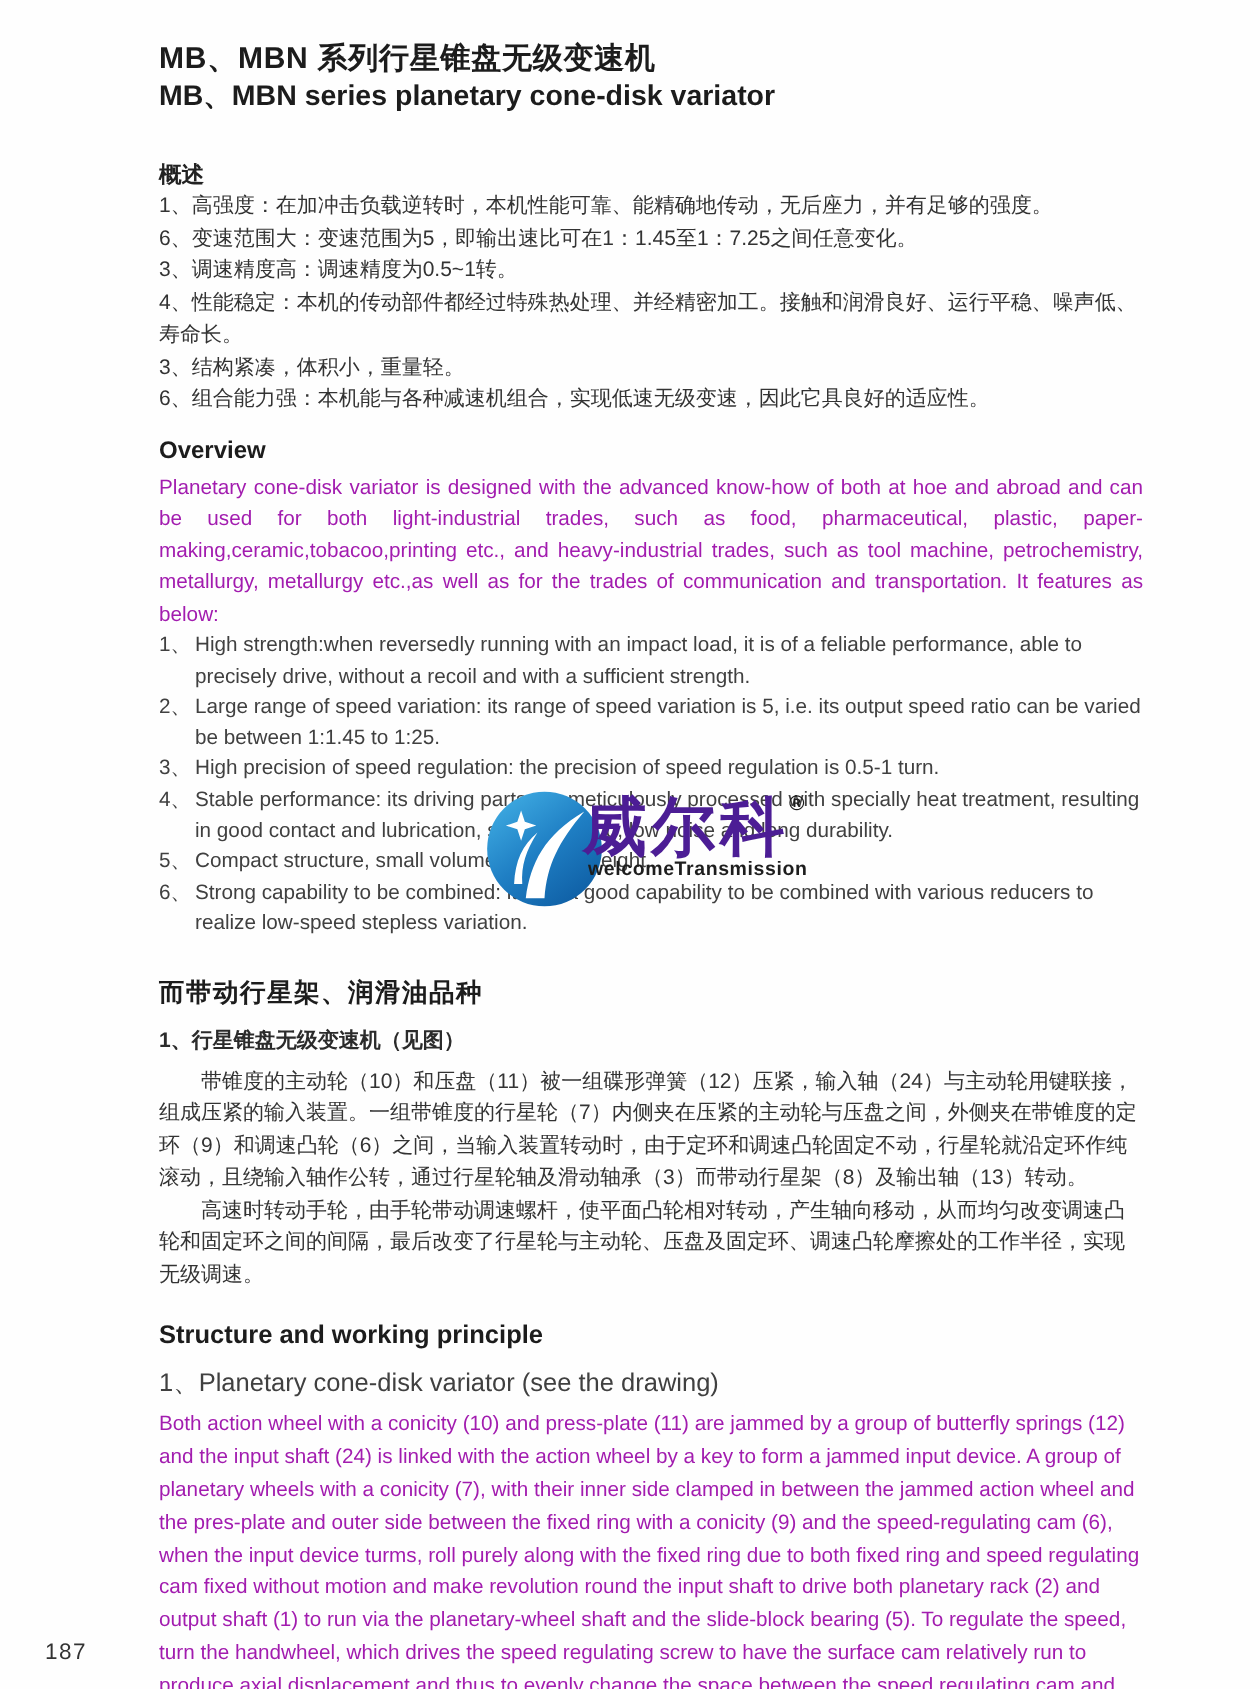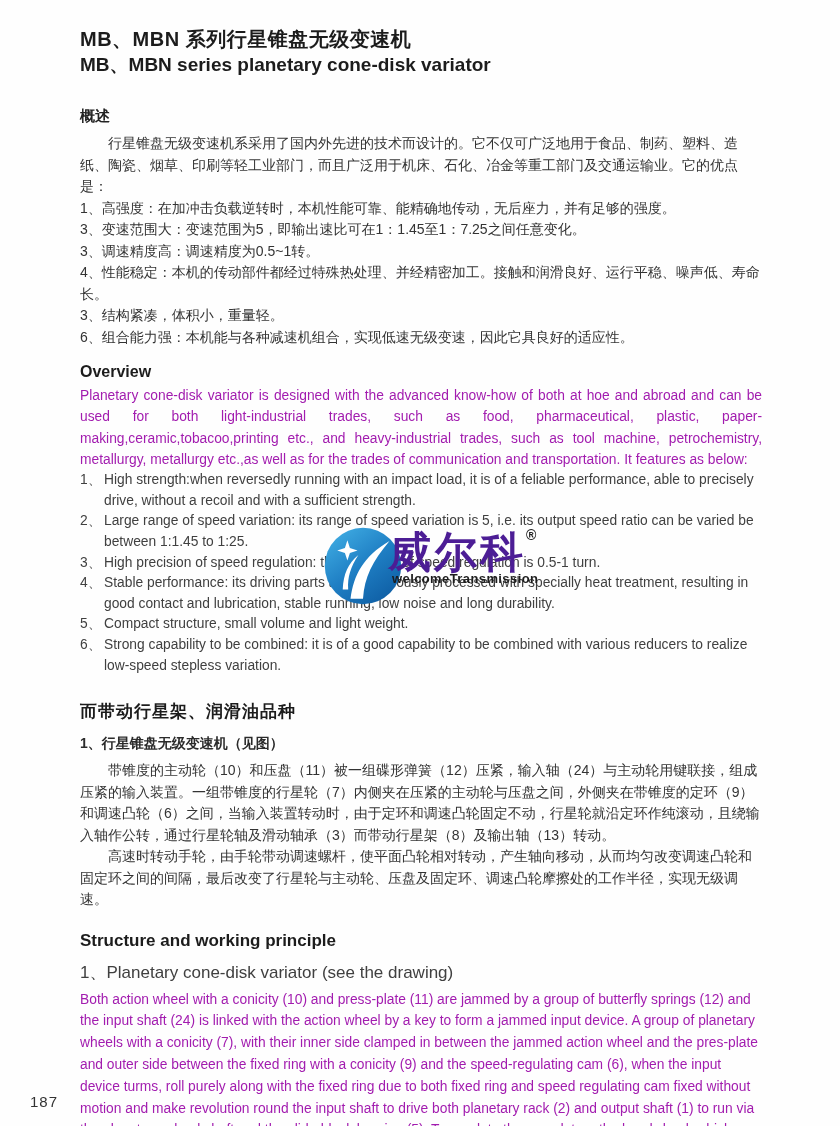--- a/index.html
+++ b/index.html
@@ -6,21 +6,21 @@
   html, body { background: #e8e8e8; }
   body { font-family: "Liberation Sans", "DejaVu Sans", sans-serif; }
 
   .page {
     position: relative;
     width: 840px;
     height: 1126px;
     background: #fefefe;
     color: #3a3a3a;
     overflow: hidden;
-    padding: 26px 78px 0 80px;
+    padding: 26px 78px 0 106px;
   }
 
   
   .title-cn {
     font-size: 20px;
     font-weight: bold;
     color: #1c1c1c;
     line-height: 26px;
     letter-spacing: 0.5px;
   }
@@ -158,24 +158,23 @@
 </style>
 </head>
 <body>
 
 <div class="page">
 
   <div class="title-cn">MB、MBN 系列行星锥盘无级变速机</div>
   <div class="title-en">MB、MBN series planetary cone-disk variator</div>
 
   <div class="h-cn-small">概述</div>
-  <p class="cn-body cn-indent">行星锥盘无级变速机系采用了国内外先进的技术而设计的。它不仅可广泛地用于食品、制药、塑料、造纸、陶瓷、烟草、印刷等轻工业部门，而且广泛用于机床、石化、冶金等重工部门及交通运输业。它的优点是：</p>
   <div class="cn-list">
     <div class="cn-li">1、高强度：在加冲击负载逆转时，本机性能可靠、能精确地传动，无后座力，并有足够的强度。</div>
-    <div class="cn-li">3、变速范围大：变速范围为5，即输出速比可在1：1.45至1：7.25之间任意变化。</div>
+    <div class="cn-li">6、变速范围大：变速范围为5，即输出速比可在1：1.45至1：7.25之间任意变化。</div>
     <div class="cn-li">3、调速精度高：调速精度为0.5~1转。</div>
     <div class="cn-li">4、性能稳定：本机的传动部件都经过特殊热处理、并经精密加工。接触和润滑良好、运行平稳、噪声低、寿命长。</div>
     <div class="cn-li">3、结构紧凑，体积小，重量轻。</div>
     <div class="cn-li">6、组合能力强：本机能与各种减速机组合，实现低速无级变速，因此它具良好的适应性。</div>
   </div>
 
   <div class="h-en">Overview</div>
   <p class="en-body en-intro">Planetary cone-disk variator is designed with the advanced know-how of both at hoe and abroad and can be used for both light-industrial trades, such as food, pharmaceutical, plastic, paper-making,ceramic,tobacoo,printing etc., and heavy-industrial trades, such as tool machine, petrochemistry, metallurgy, metallurgy etc.,as well as for the trades of communication and transportation. It features as below:</p>
   <div class="en-list">
     <div class="en-li">

